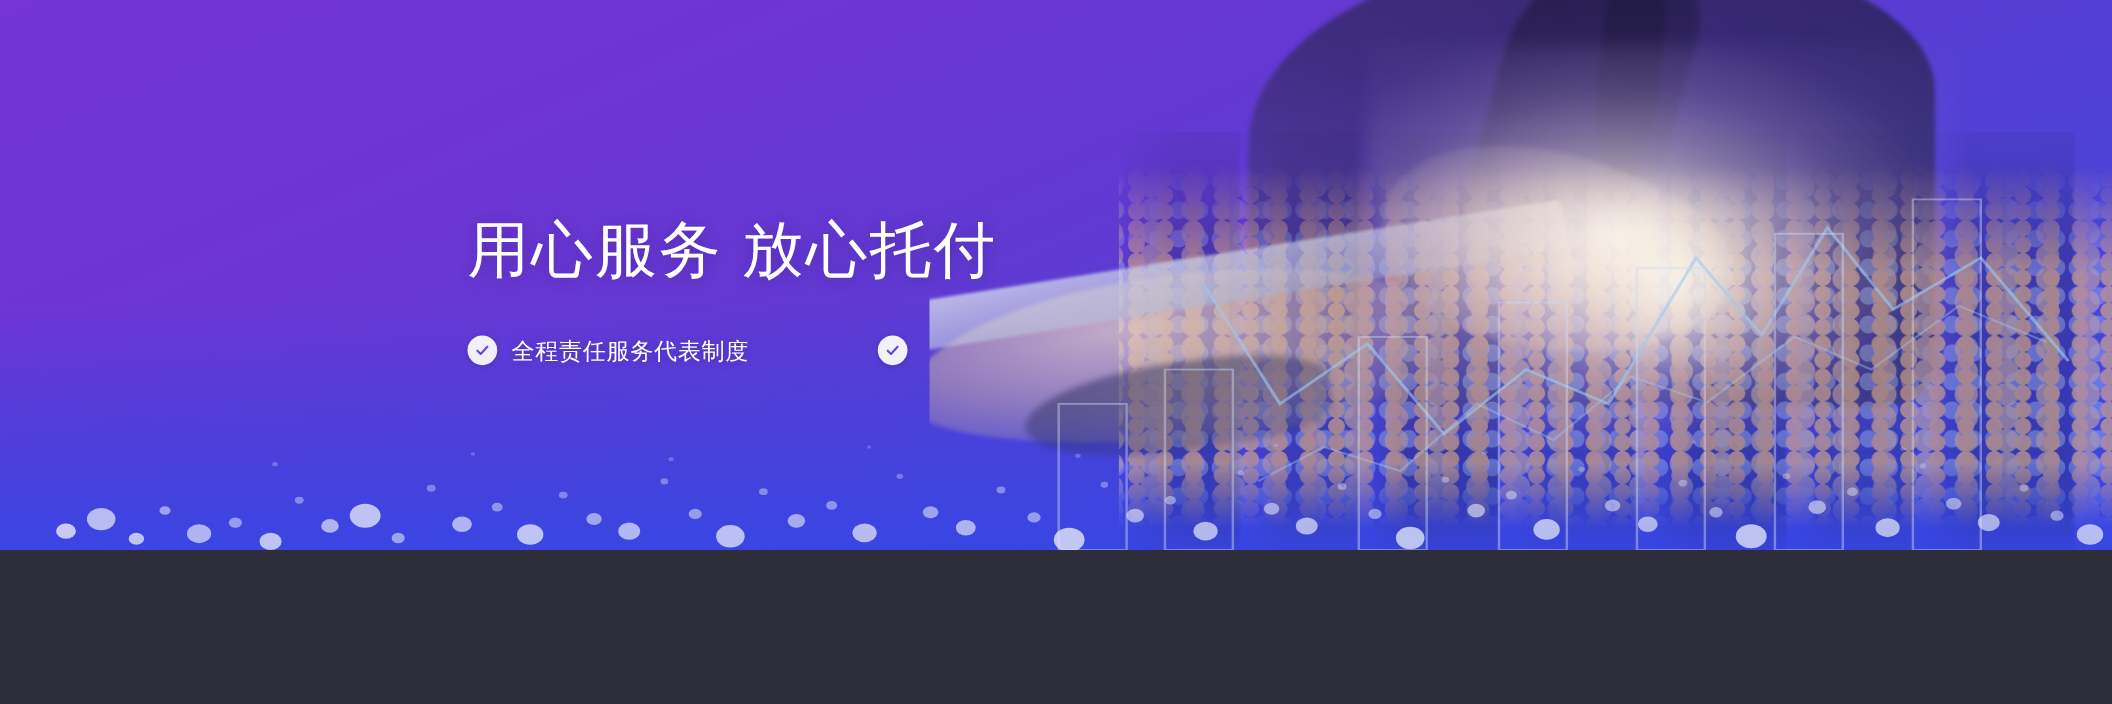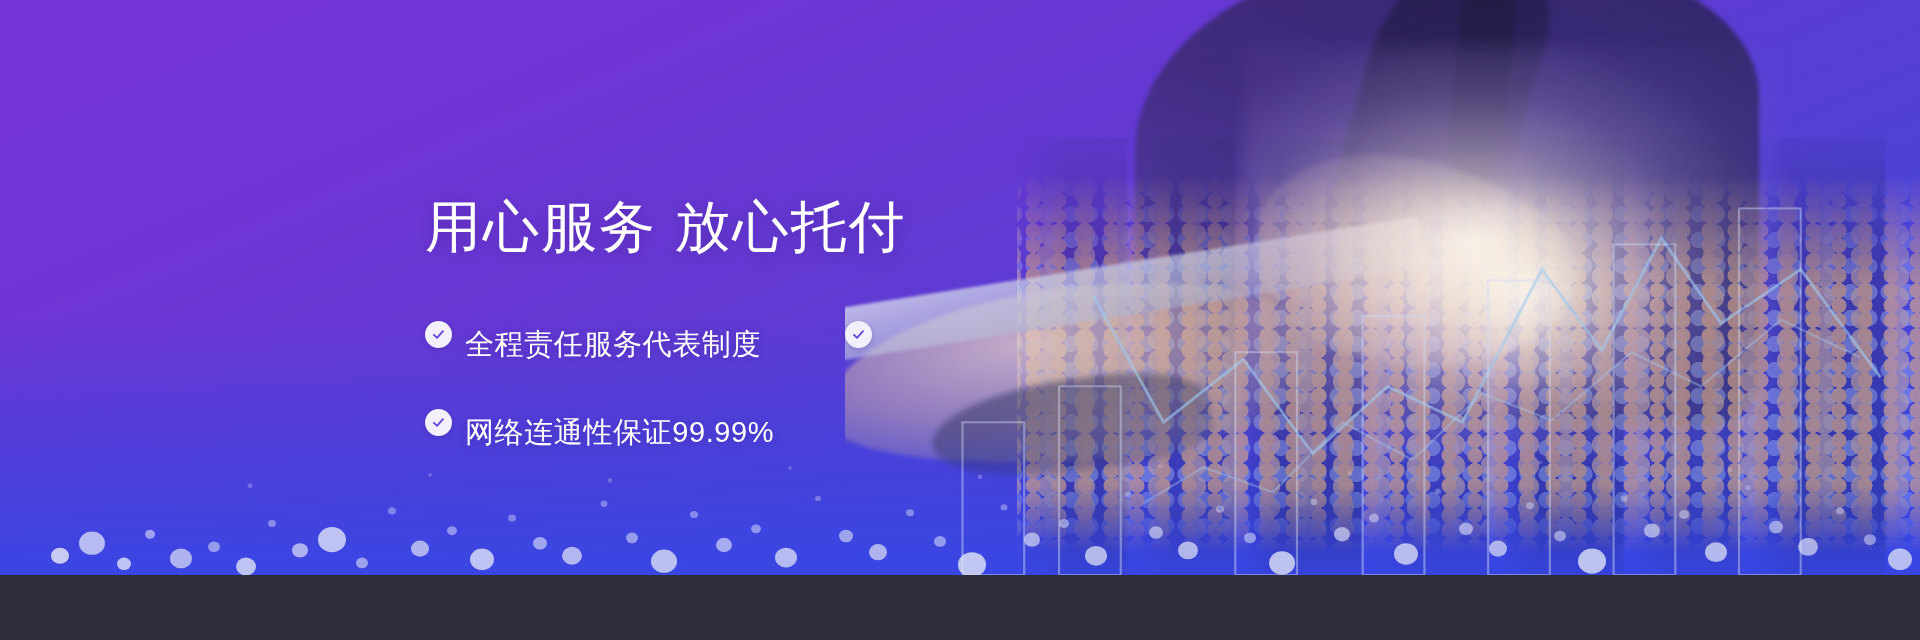--- a/index.html
+++ b/index.html
@@ -1,21 +1,21 @@
 <!DOCTYPE html>
 <html><head>
 <meta charset="utf-8">
 <style>
   * { margin:0; padding:0; box-sizing:border-box; }
   html,body { background:#2e2e3a; }
 
   .banner {
     position: relative;
     width: 1920px;
-    height: 575px;
+    height: 500px;
     overflow: hidden;
     font-family: "Liberation Sans", "DejaVu Sans", sans-serif;
     background: linear-gradient(157deg,
         #7434d6 0%,
         #6f35d4 22%,
         #6239d2 45%,
         #5240d4 66%,
         #4544d8 84%,
         #3f46dc 100%);
   }
@@ -224,24 +224,23 @@
     border-radius:50%;
     background:#f2f0fb;
     display:flex;
     align-items:center;
     justify-content:center;
     box-shadow:0 1px 5px rgba(45,20,100,.22);
   }
   .check-icon svg { display:block; }
   .feature-label {
     color:#ffffff;
-    font-size:29px;
+    font-size:21px;
     letter-spacing:.6px;
     text-shadow:0 1px 8px rgba(40,18,96,.28);
-    margin-top:20px;
   }
 </style>
 </head>
 <body>
 
 <div class="banner">
 
   <div class="bg-wash"></div>
 
   <div class="photo">
@@ -373,25 +372,17 @@
 
 
       <div class="feature">
         <span class="check-icon">
           <svg width="15" height="15" viewBox="0 0 15 15" aria-hidden="true">
             <polyline points="3,7.8 6,10.8 12,4.2" fill="none" stroke="#6a43d8" stroke-width="1.9" stroke-linecap="round" stroke-linejoin="round"></polyline>
           </svg>
         </span>
       </div>
 
-      <div class="feature">
-        <span class="check-icon">
-          <svg width="15" height="15" viewBox="0 0 15 15" aria-hidden="true">
-            <polyline points="3,7.8 6,10.8 12,4.2" fill="none" stroke="#6a43d8" stroke-width="1.9" stroke-linecap="round" stroke-linejoin="round"></polyline>
-          </svg>
-        </span>
-        <span class="feature-label">网络连通性保证99.99%</span>
-      </div>
 
     </div>
   </div>
 
 </div>
 
 </body></html>

